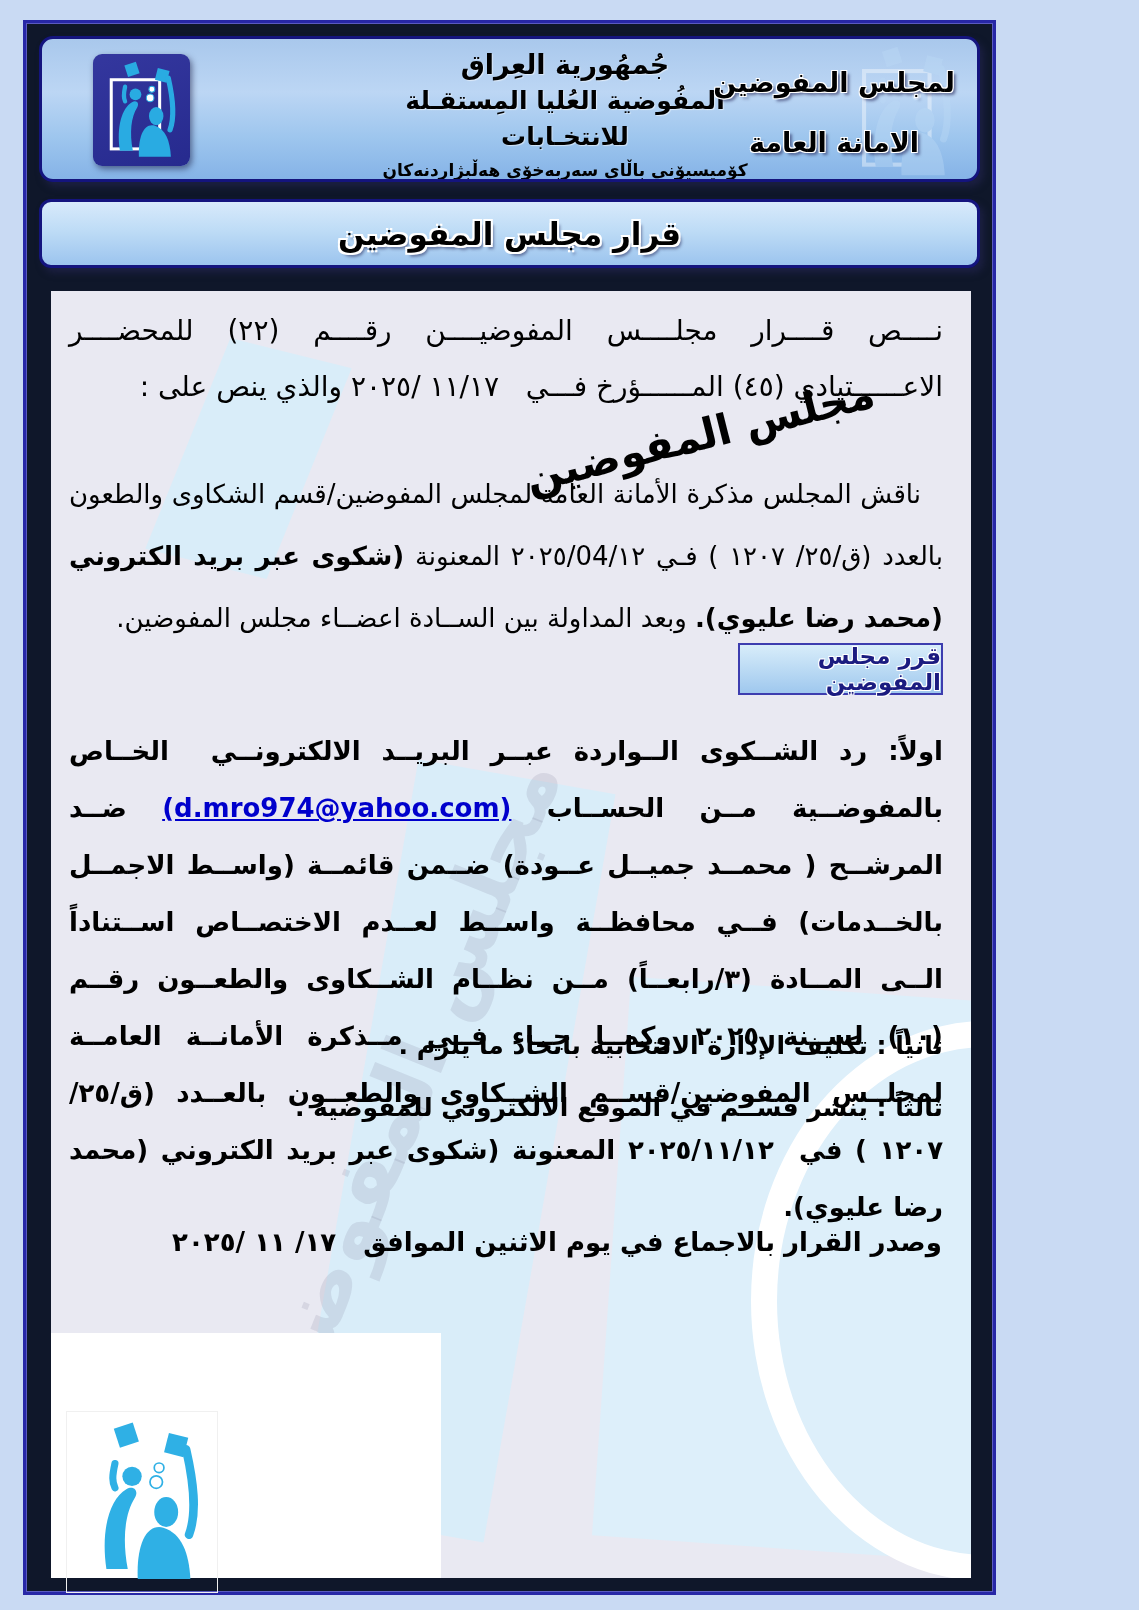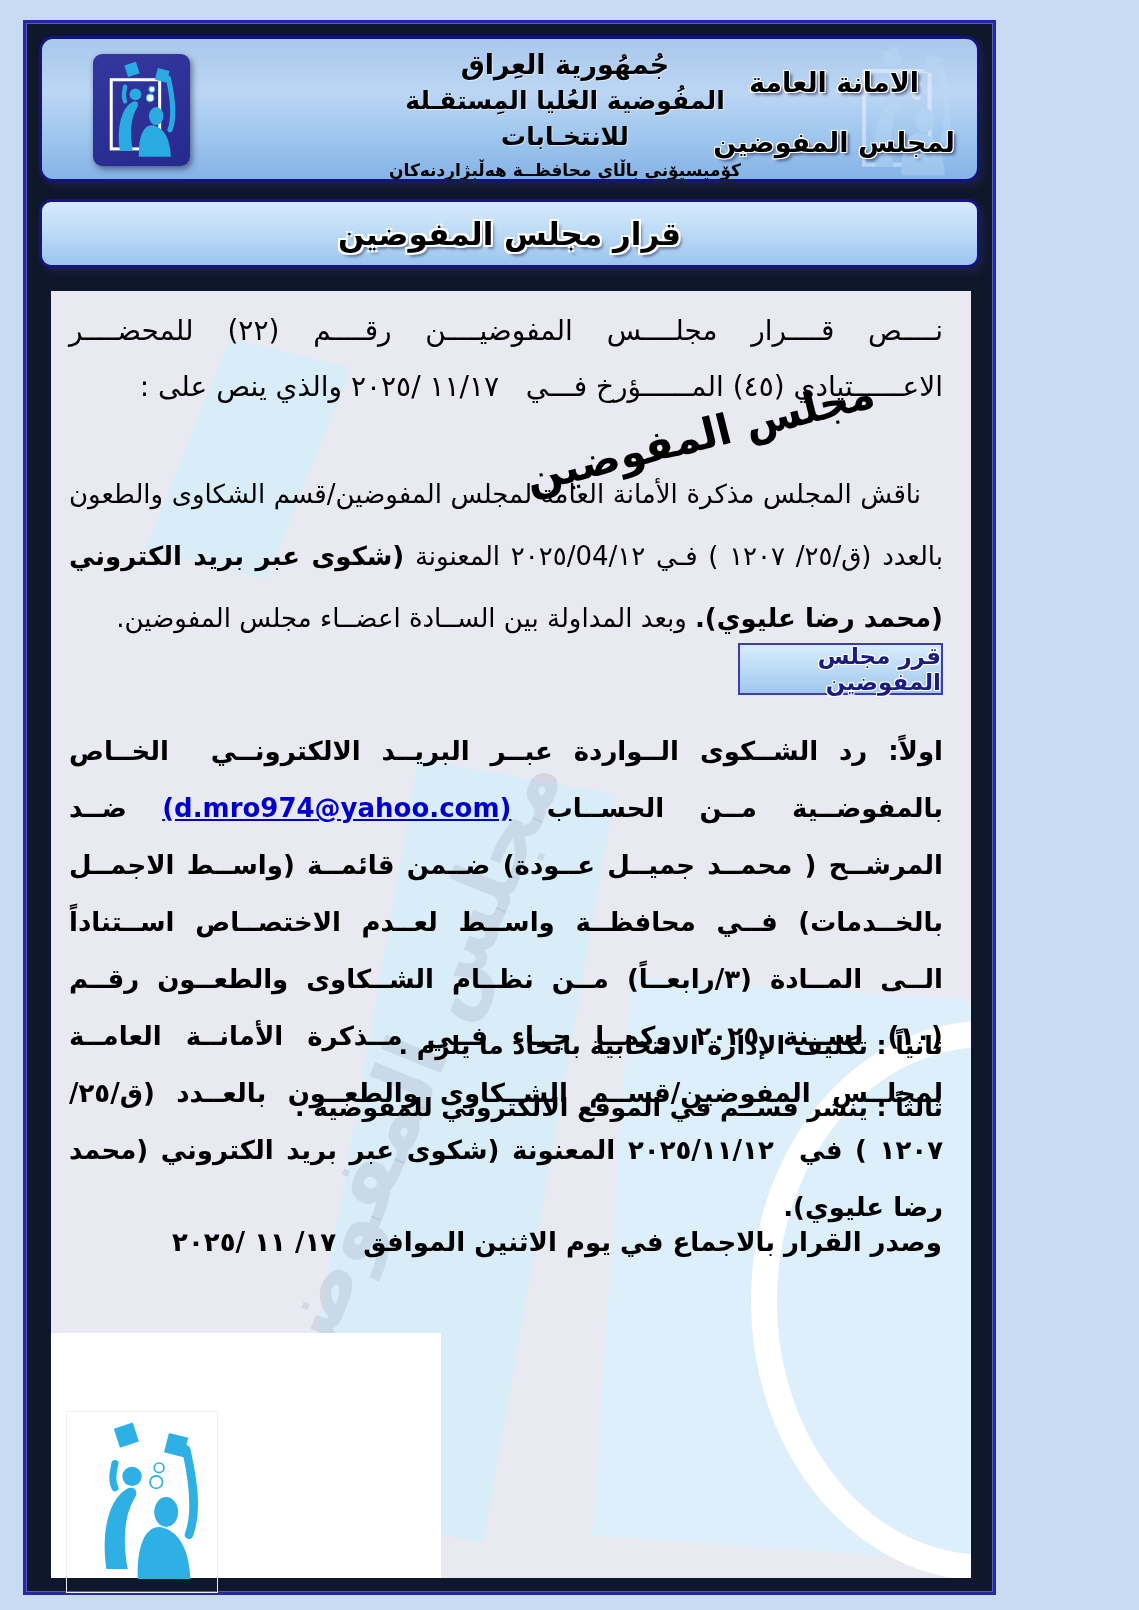--- a/index.html
+++ b/index.html
@@ -133,26 +133,26 @@
         </svg>
     </div>
     <div class="ihec-logo-box">
       <svg viewBox="0 0 80 118" style="color:#29abe2">
           <use href="#ihec-mark"></use>
         </svg>
     </div>
     <div class="header-center">
       <div class="hc-l1 ar">جُمهُورية العِراق</div>
       <div class="hc-l2 ar">المفُوضية العُليا المِستقـلة للانتخـابات</div>
-      <div class="hc-l3 ar">كۆمیسیۆنی باڵای محافظــة هەڵبژاردنەکان</div>
+      <div class="hc-l3 ar">كۆمیسیۆنی باڵای سەربەخۆی هەڵبژاردنەکان</div>
 
     </div>
     <div class="header-right">
+      <div class="ar">لمجلس المفوضين</div>
       <div class="ar">الامانة العامة</div>
-      <div class="ar">لمجلس المفوضين</div>
     </div>
   </div>
 
   <div class="banner">
     <div class="banner-title ar">قرار مجلس المفوضين</div>
   </div>
 
   <div class="content">
 
     <div class="wm wm-wedge" style="left:135px; top:55px; width:125px; height:225px; transform:rotate(14deg) skewX(-8deg);"></div>

